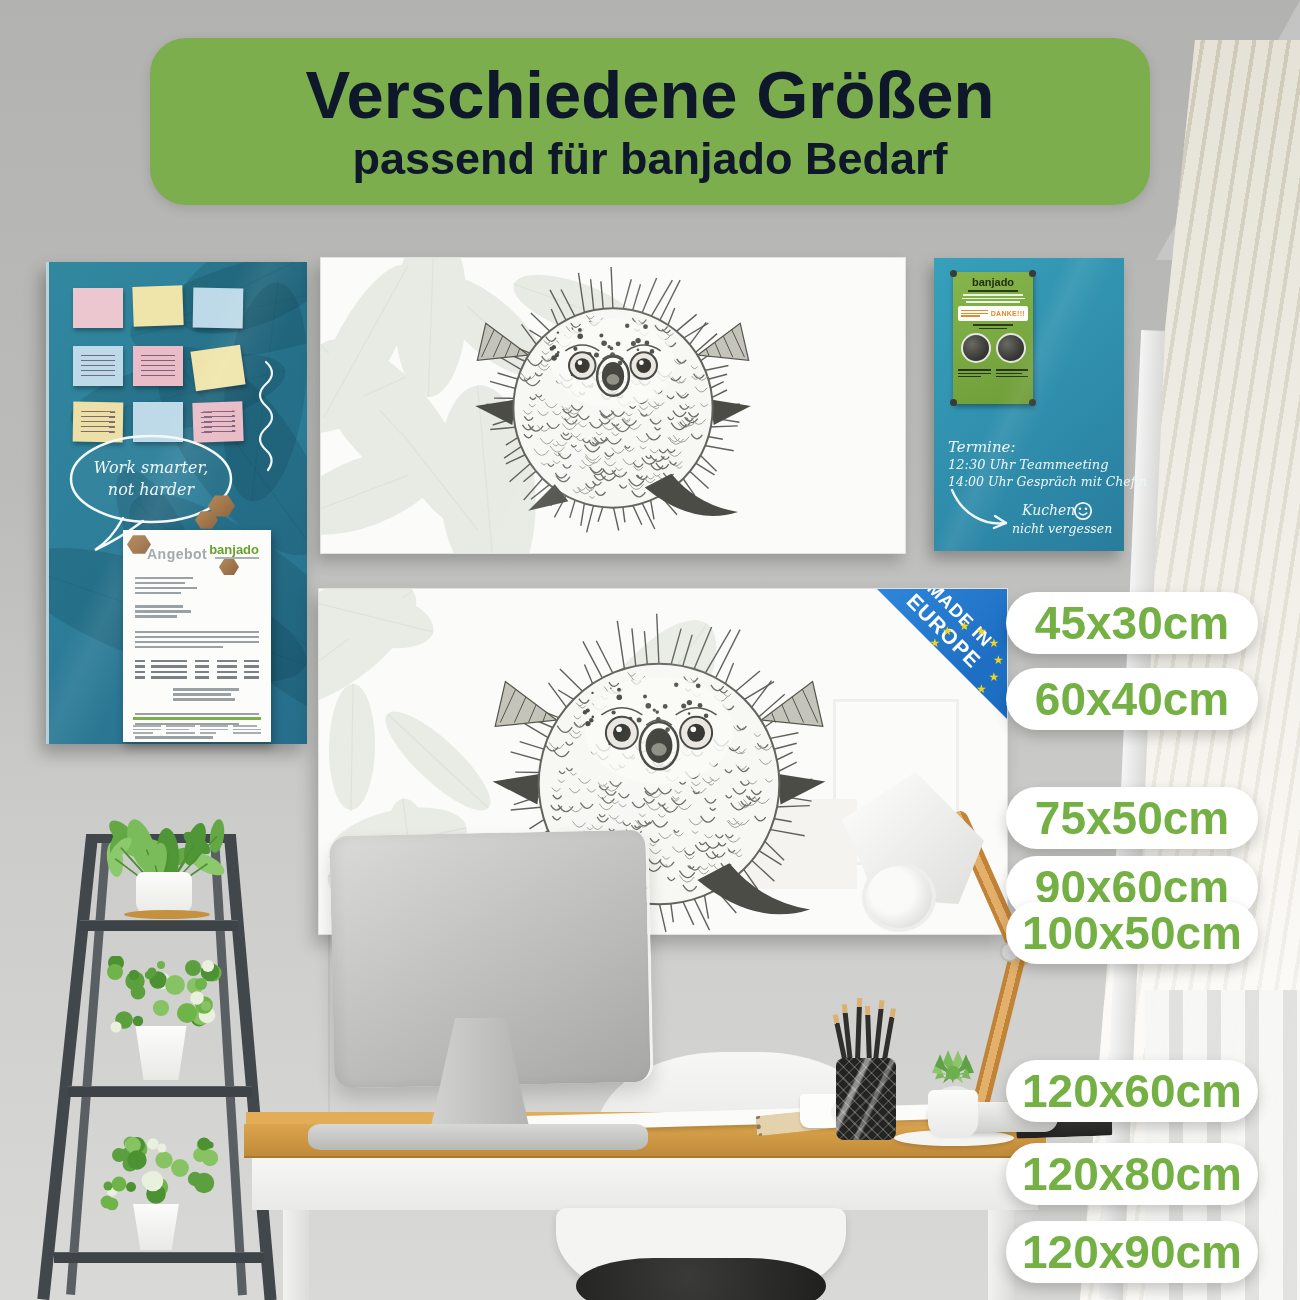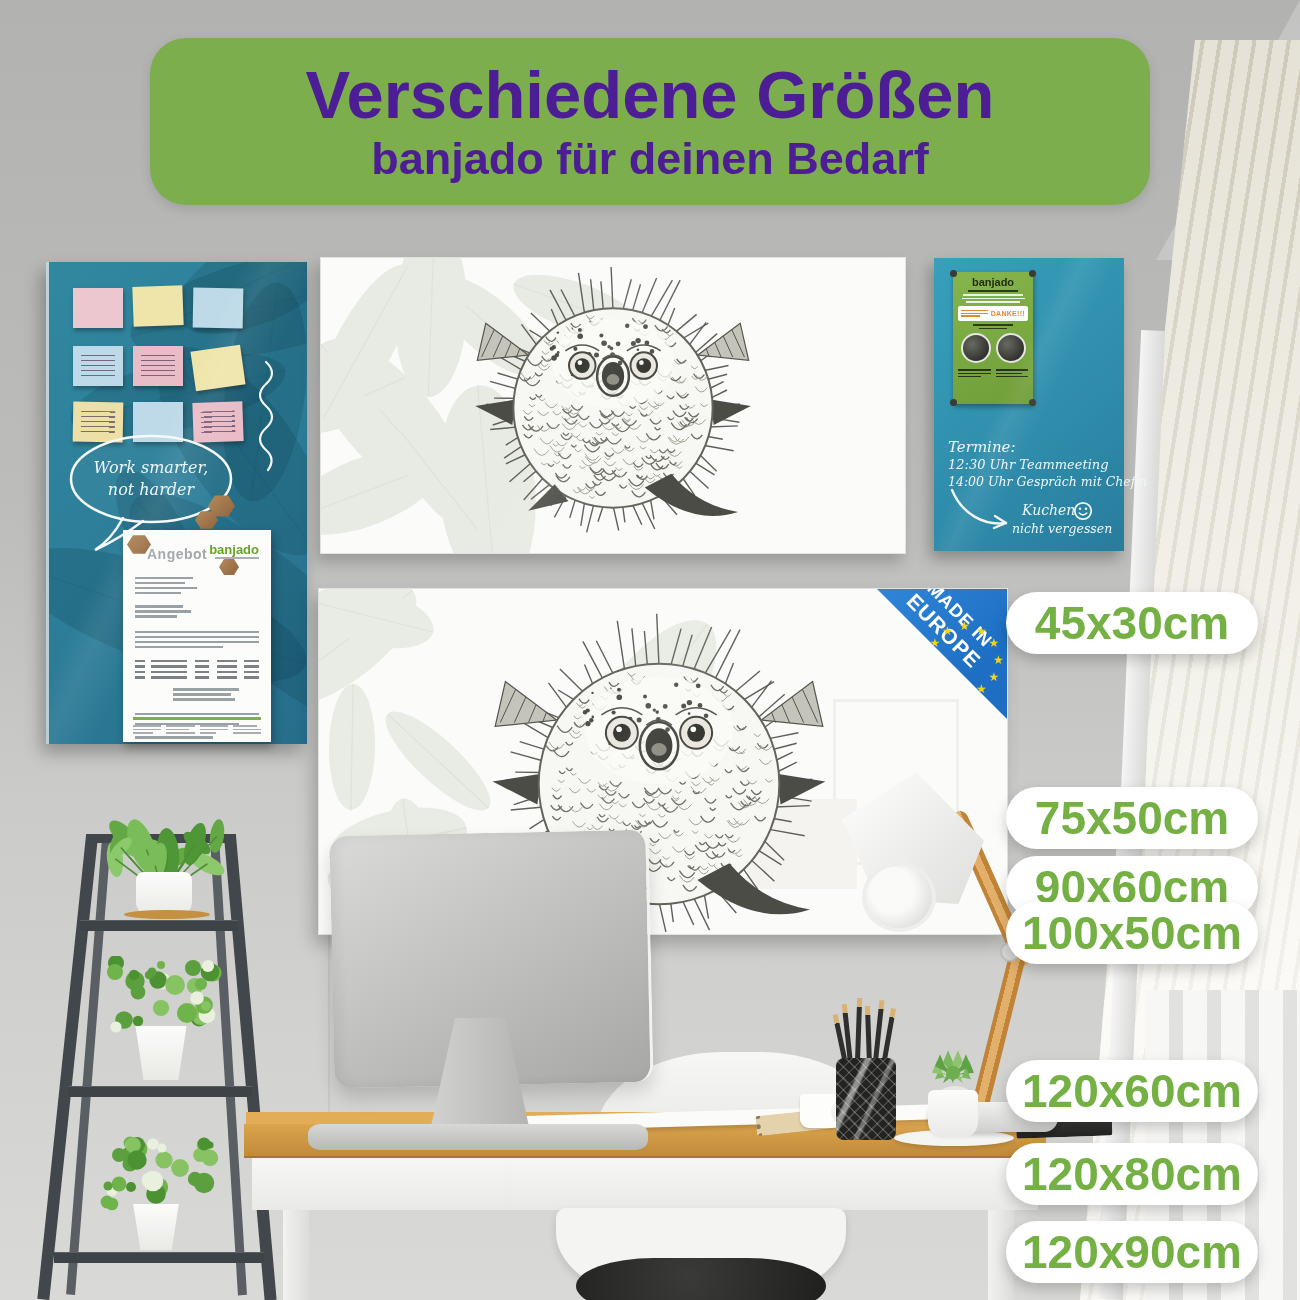--- a/index.html
+++ b/index.html
@@ -13,21 +13,21 @@
   .blinds{position:absolute;inset:0;clip-path:polygon(58% 0,100% 0,100% 100%,12% 100%,34% 46%);
           background:repeating-linear-gradient(99deg,#f2eee2 0 13px,#d3cdba 13px 17px);}
   .blinds:after{content:"";position:absolute;inset:0;background:linear-gradient(180deg,rgba(190,188,178,.25),rgba(255,255,255,.7) 75%);}
   .window-frame{position:absolute;left:70px;top:290px;width:24px;height:970px;transform:rotate(2.5deg);
           background:linear-gradient(90deg,#f4f5f4,#d9dad8);}
   .sheer{position:absolute;left:95px;top:950px;width:155px;height:310px;opacity:.95;
           background:repeating-linear-gradient(90deg,#f7f7f5 0 24px,#e0e0de 24px 38px);}
   
   .banner{left:150px;top:38px;width:1000px;height:167px;border-radius:36px;z-index:8;
           background:var(--banner_green,#7cae4d);display:flex;flex-direction:column;align-items:center;justify-content:center;
-          box-shadow:0 4px 12px rgba(0,0,0,.12);color:#4c1d95;text-align:center;}
+          box-shadow:0 4px 12px rgba(0,0,0,.12);color:#0f172a;text-align:center;}
   .banner-title{font-size:67px;font-weight:bold;line-height:1.05;}
   .banner-sub{font-size:45px;font-weight:600;line-height:1.1;margin-top:4px;}
   
   .board{z-index:2;}
   .board-left{left:46px;top:262px;width:258px;height:482px;
           background:linear-gradient(135deg,#31889f,var(--teal_left,#2c7c98) 55%,#266d8a);
           box-shadow:-5px 9px 16px rgba(0,0,0,.28);border-left:3px solid rgba(225,232,232,.8);}
   .board-top{left:320px;top:257px;width:584px;height:295px;background:#fbfbf9;border:1px solid #e2e2df;
           box-shadow:-4px 8px 14px rgba(0,0,0,.2);}
   .board-right{left:934px;top:258px;width:190px;height:293px;
@@ -152,21 +152,21 @@
   <div class="abs ceiling"></div>
   <div class="abs wall-corner"></div>
   <div class="abs window">
     <div class="blinds"></div>
     <div class="window-frame"></div>
     <div class="sheer"></div>
   </div>
 
   <div class="abs banner">
     <div class="banner-title">Verschiedene Größen</div>
-    <div class="banner-sub">banjado für deinen Bedarf</div>
+    <div class="banner-sub">passend für banjado Bedarf</div>
   </div>
 
   <div class="abs board board-left">
     <svg class="boardsvg leaves" viewBox="0 0 258 482">
         <ellipse cx="129" cy="133" rx="34" ry="110" fill="rgba(7,45,58,0.16)" transform="rotate(257 129 133)"></ellipse>
         <line x1="128.74335468487814" y1="23.626135725472125" x2="128.74335468487814" y2="242.7350899139978" stroke="rgba(7,45,58,0.08)" stroke-width="1.2" transform="rotate(257 129 133)"></line>
         <ellipse cx="226" cy="41" rx="47" ry="148" fill="rgba(7,45,58,0.16)" transform="rotate(77 226 41)"></ellipse>
         <line x1="225.72645894563755" y1="-107.37259320371786" x2="225.72645894563755" y2="189.4410801959876" stroke="rgba(7,45,58,0.08)" stroke-width="1.2" transform="rotate(77 226 41)"></line>
         <ellipse cx="216" cy="130" rx="40" ry="110" fill="rgba(7,45,58,0.16)" transform="rotate(187 216 130)"></ellipse>
         <line x1="216.30171168811617" y1="19.980297415703546" x2="216.30171168811617" y2="240.7811875713989" stroke="rgba(7,45,58,0.08)" stroke-width="1.2" transform="rotate(187 216 130)"></line>
@@ -1097,20 +1097,21 @@
           <span style="left: 52.5551px; top: 47px;">★</span>
           <span style="left: 65px; top: 34.5551px;">★</span>
           <span style="left: 82px; top: 30px;">★</span>
           <span style="left: 99px; top: 34.5551px;">★</span>
           <span style="left: 111.445px; top: 47px;">★</span>
         </div>
     </div>
   </div>
 
   <div class="abs pill" style="top:592px;">45x30cm</div>
+  <div class="abs pill" style="top:668px;">60x40cm</div>
   <div class="abs pill" style="top:746px;margin-top:41px;">75x50cm</div>
   <div class="abs pill" style="top:856px;text-align:center;">90x60cm</div>
   <div class="abs pill" style="top:902px;">100x50cm</div>
   <div class="abs pill" style="top:1060px;">120x60cm</div>
   <div class="abs pill" style="top:1143px;">120x80cm</div>
   <div class="abs pill" style="top:1221px;text-align:right;">120x90cm</div>
 
   <div class="abs shelf">
     <div class="railb" style="left:74px;top:10px;width:9px;height:458px;transform-origin:top center;transform:rotate(4.5deg);"></div>
     <div class="railb" style="left:182px;top:10px;width:9px;height:458px;transform-origin:top center;transform:rotate(-3.5deg);"></div>

